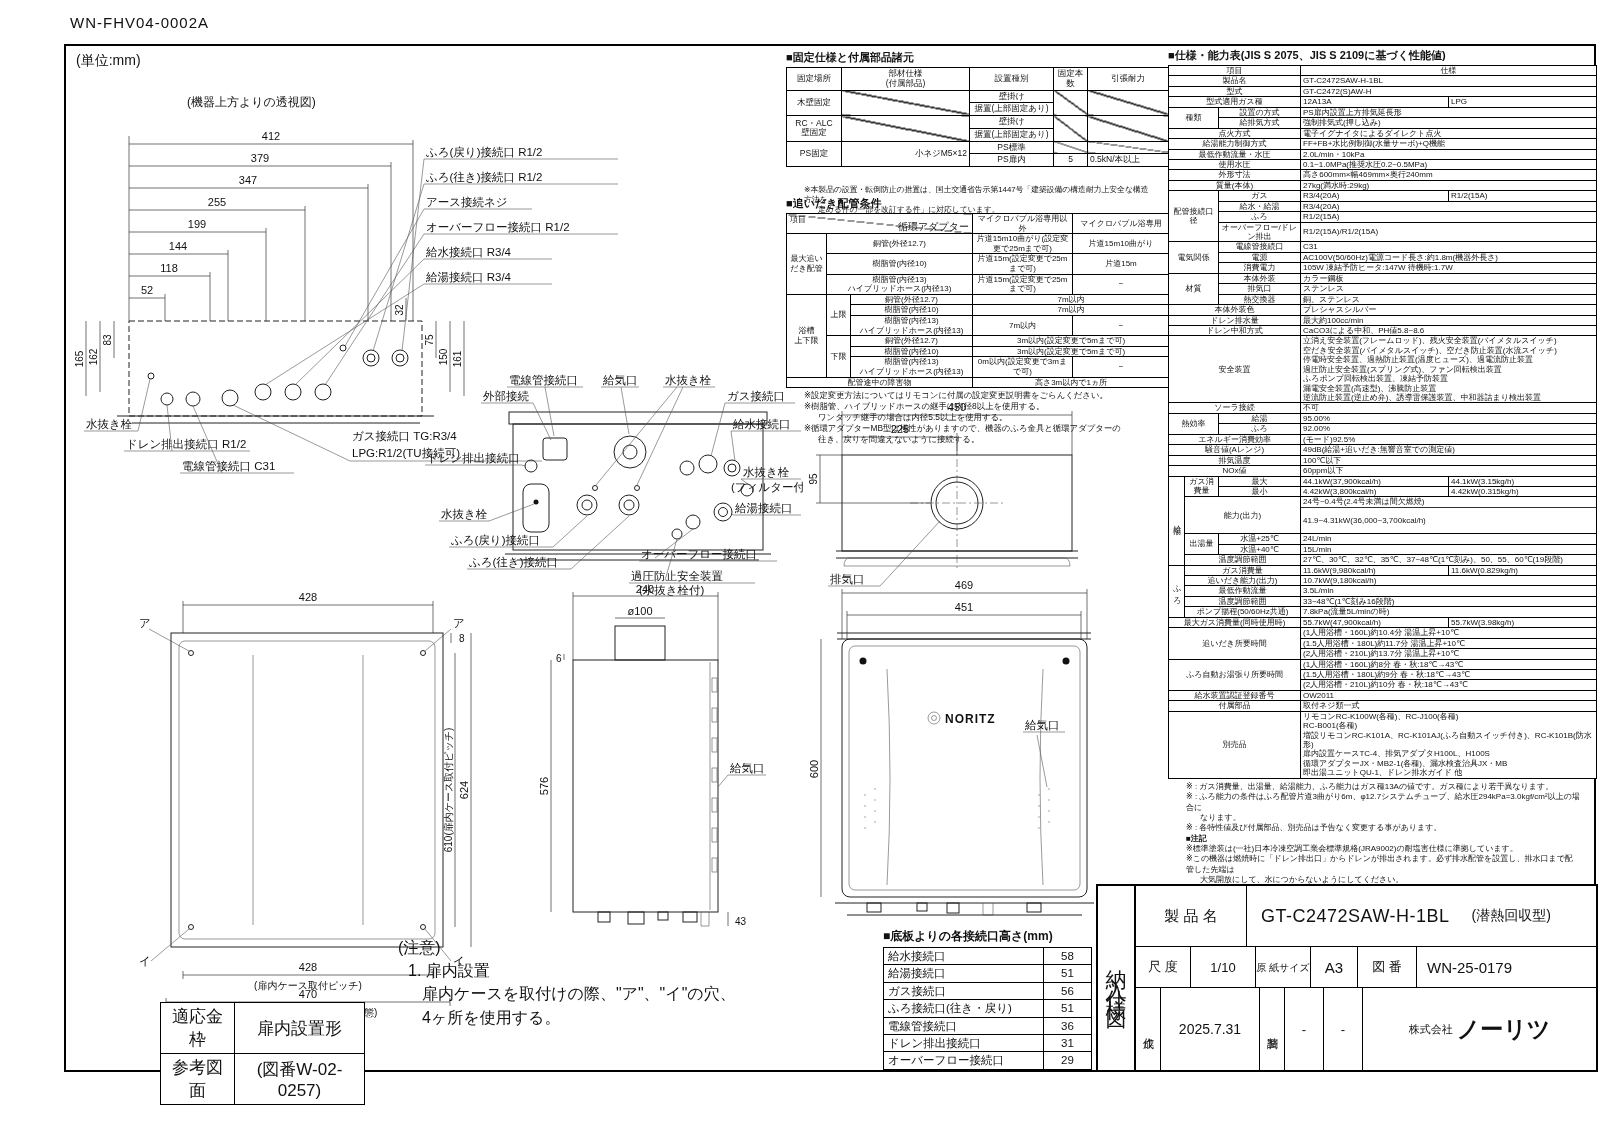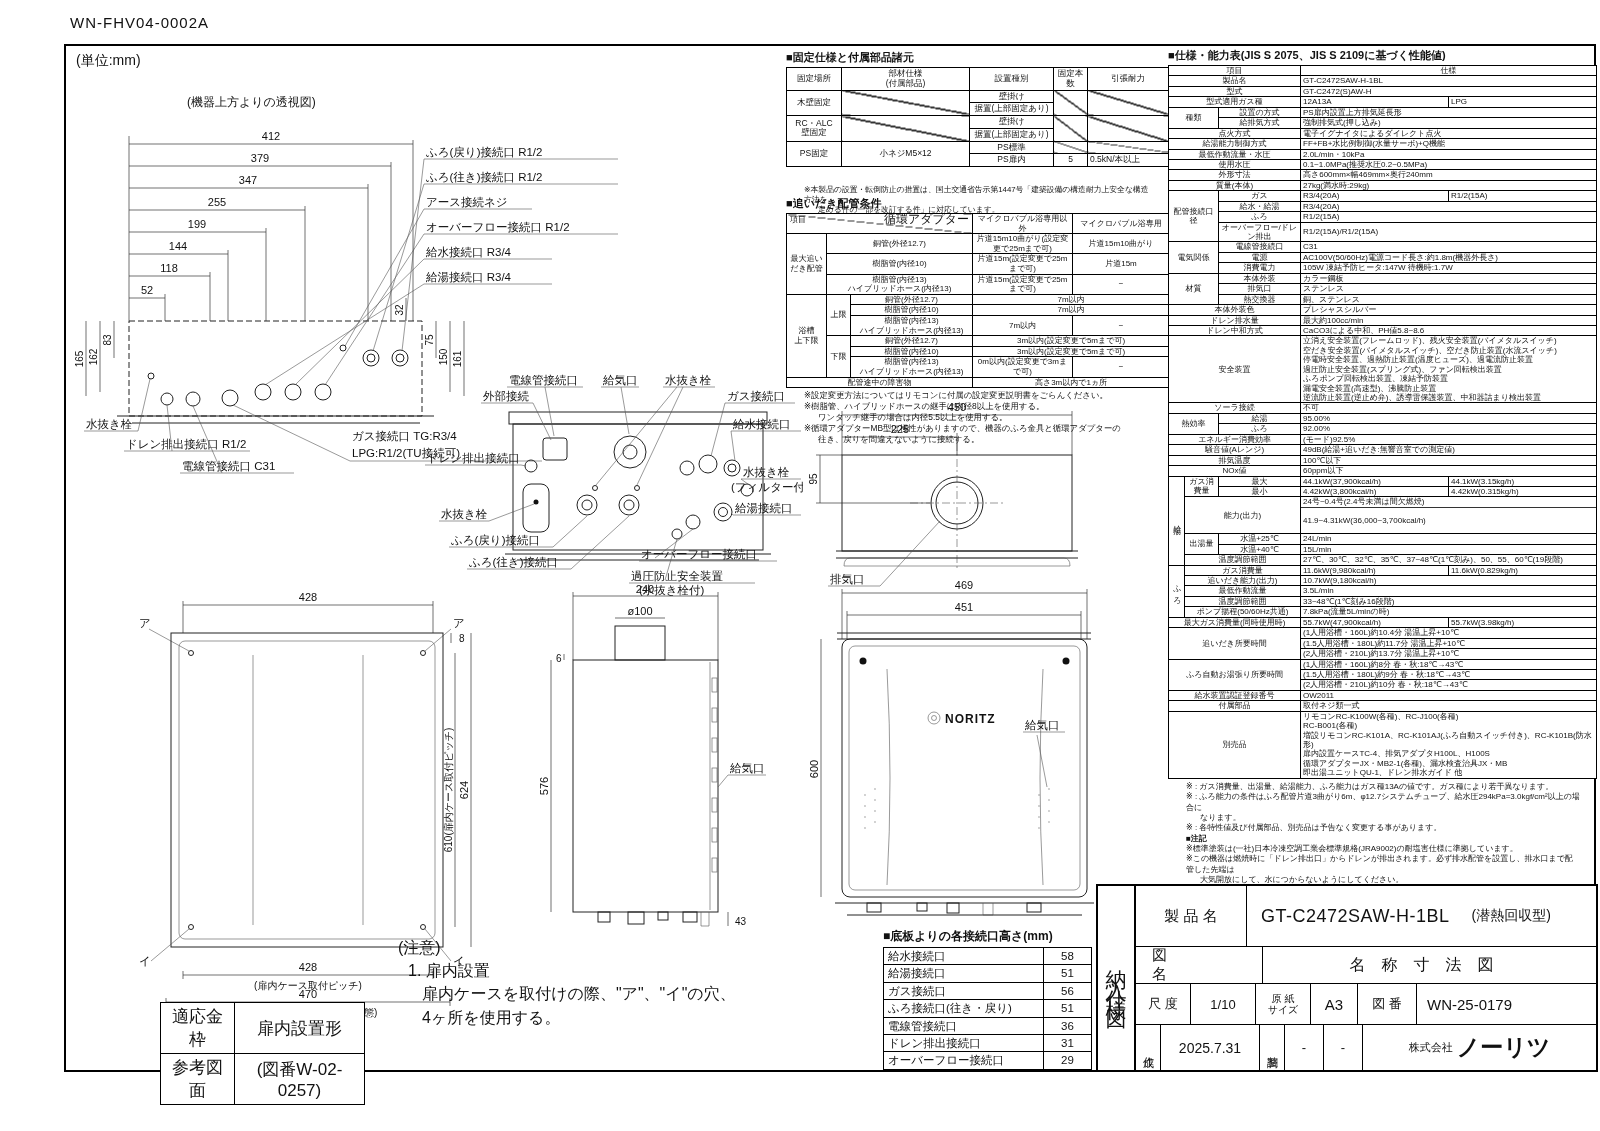--- a/index.html
+++ b/index.html
@@ -15,21 +15,21 @@
   .oid td{font-size:8px;padding:0 2px;text-align:center;line-height:1.2}
   .spec td{font-size:8px;padding:0 2px;line-height:1.18}
   .spec .lab{text-align:center}
   .spec .val{text-align:left}
   .sm{font-size:7px}
   .sm75{font-size:7.4px}
   .vert{writing-mode:vertical-rl;text-align:center;letter-spacing:2px}
   .diag{background:linear-gradient(to top right,#fff 48%,#333 48%,#333 52%,#fff 52%)}
   .diaghead{position:relative;background:linear-gradient(to top right,#fff 49%,#333 49%,#333 51%,#fff 51%)}
   .diaghead .tl{position:absolute;left:3px;top:1px;font-size:8px}
-  .diaghead .br{position:absolute;right:3px;bottom:7px;font-size:12px}
+  .diaghead .br{position:absolute;right:3px;bottom:0;font-size:10px}
   .ln2{border-top:1px solid #333}
   .note{font-size:8px;line-height:1.3;margin:18px}
   .note .ind{padding-left:14px}
   .hts td{font-size:11.5px;padding:1px 4px;line-height:1.25}
   .hts .num{text-align:center}
   .kan td{font-size:17px;padding:2px 4px;text-align:center}
   .caution{font-size:16px;line-height:1.45}
   svg text{font-family:"Liberation Sans","DejaVu Sans",sans-serif;fill:#111}
   .dtx{font-size:11px}
   .stx{font-size:10px}
@@ -430,21 +430,21 @@
         <td rowspan="2" class="diag"></td>
         <td>壁掛け</td>
         <td rowspan="2" class="diag"></td>
         <td rowspan="2" class="diag"></td>
       </tr>
       <tr>
             <td>据置(上部固定あり)</td>
           </tr>
       <tr>
         <td rowspan="2">PS固定</td>
-        <td rowspan="2" style="text-align:center">小ネジM5×12</td>
+        <td rowspan="2" style="text-align:right">小ネジM5×12</td>
         <td>PS標準</td>
         <td class="diag"></td>
         <td class="diag"></td>
       </tr>
       <tr>
         <td>PS扉内</td>
         <td>5</td>
         <td style="text-align:left">0.5kN/本以上</td>
       </tr>
     </tbody>
@@ -886,28 +886,24 @@
   <div class="tblock">
     <div class="tb-side">納入仕様図</div>
     <div class="tb-main">
       <div class="tb-r" style="height:60px">
         <div class="tb-c" style="width:110px;font-size:15px">製 品 名</div>
         <div class="tb-c" style="flex:1;justify-content:flex-start;padding-left:14px">
           <span class="pv">GT-C2472SAW-H-1BL</span>
           <span class="pn">(潜熱回収型)</span>
         </div>
       </div>
-      <div class="tb-r" style="height:36px">
-        <div class="tb-c" style="width:110px;font-size:15px;letter-spacing:42px;padding-left:16px;justify-content:flex-start;overflow:hidden">図名</div>
-        <div class="tb-c" style="flex:1;font-size:16px;letter-spacing:16px">名称寸法図</div>
-      </div>
       <div class="tb-r" style="height:40px">
         <div class="tb-c" style="width:54px;font-size:13px">尺 度</div>
         <div class="tb-c" style="width:64px;font-size:13px">1/10</div>
-        <div class="tb-c" style="width:54px;font-size:10px;flex-direction:column;line-height:1.1">
+        <div class="tb-c" style="width:54px;font-size:10px;flex-direction:row;line-height:1.1">
             <span>原 紙</span>
             <span>サイズ</span>
           </div>
         <div class="tb-c" style="width:46px;font-size:15px">A3</div>
         <div class="tb-c" style="width:58px;font-size:13px">図 番</div>
         <div class="tb-c" style="flex:1;font-size:15px;justify-content:flex-start;padding-left:10px">WN-25-0179</div>
       </div>
       <div class="tb-r" style="flex:1">
         <div class="tb-c" style="width:24px;font-size:11px;writing-mode:vertical-rl">作成</div>
         <div class="tb-c" style="width:98px;font-size:14px">2025.7.31</div>

